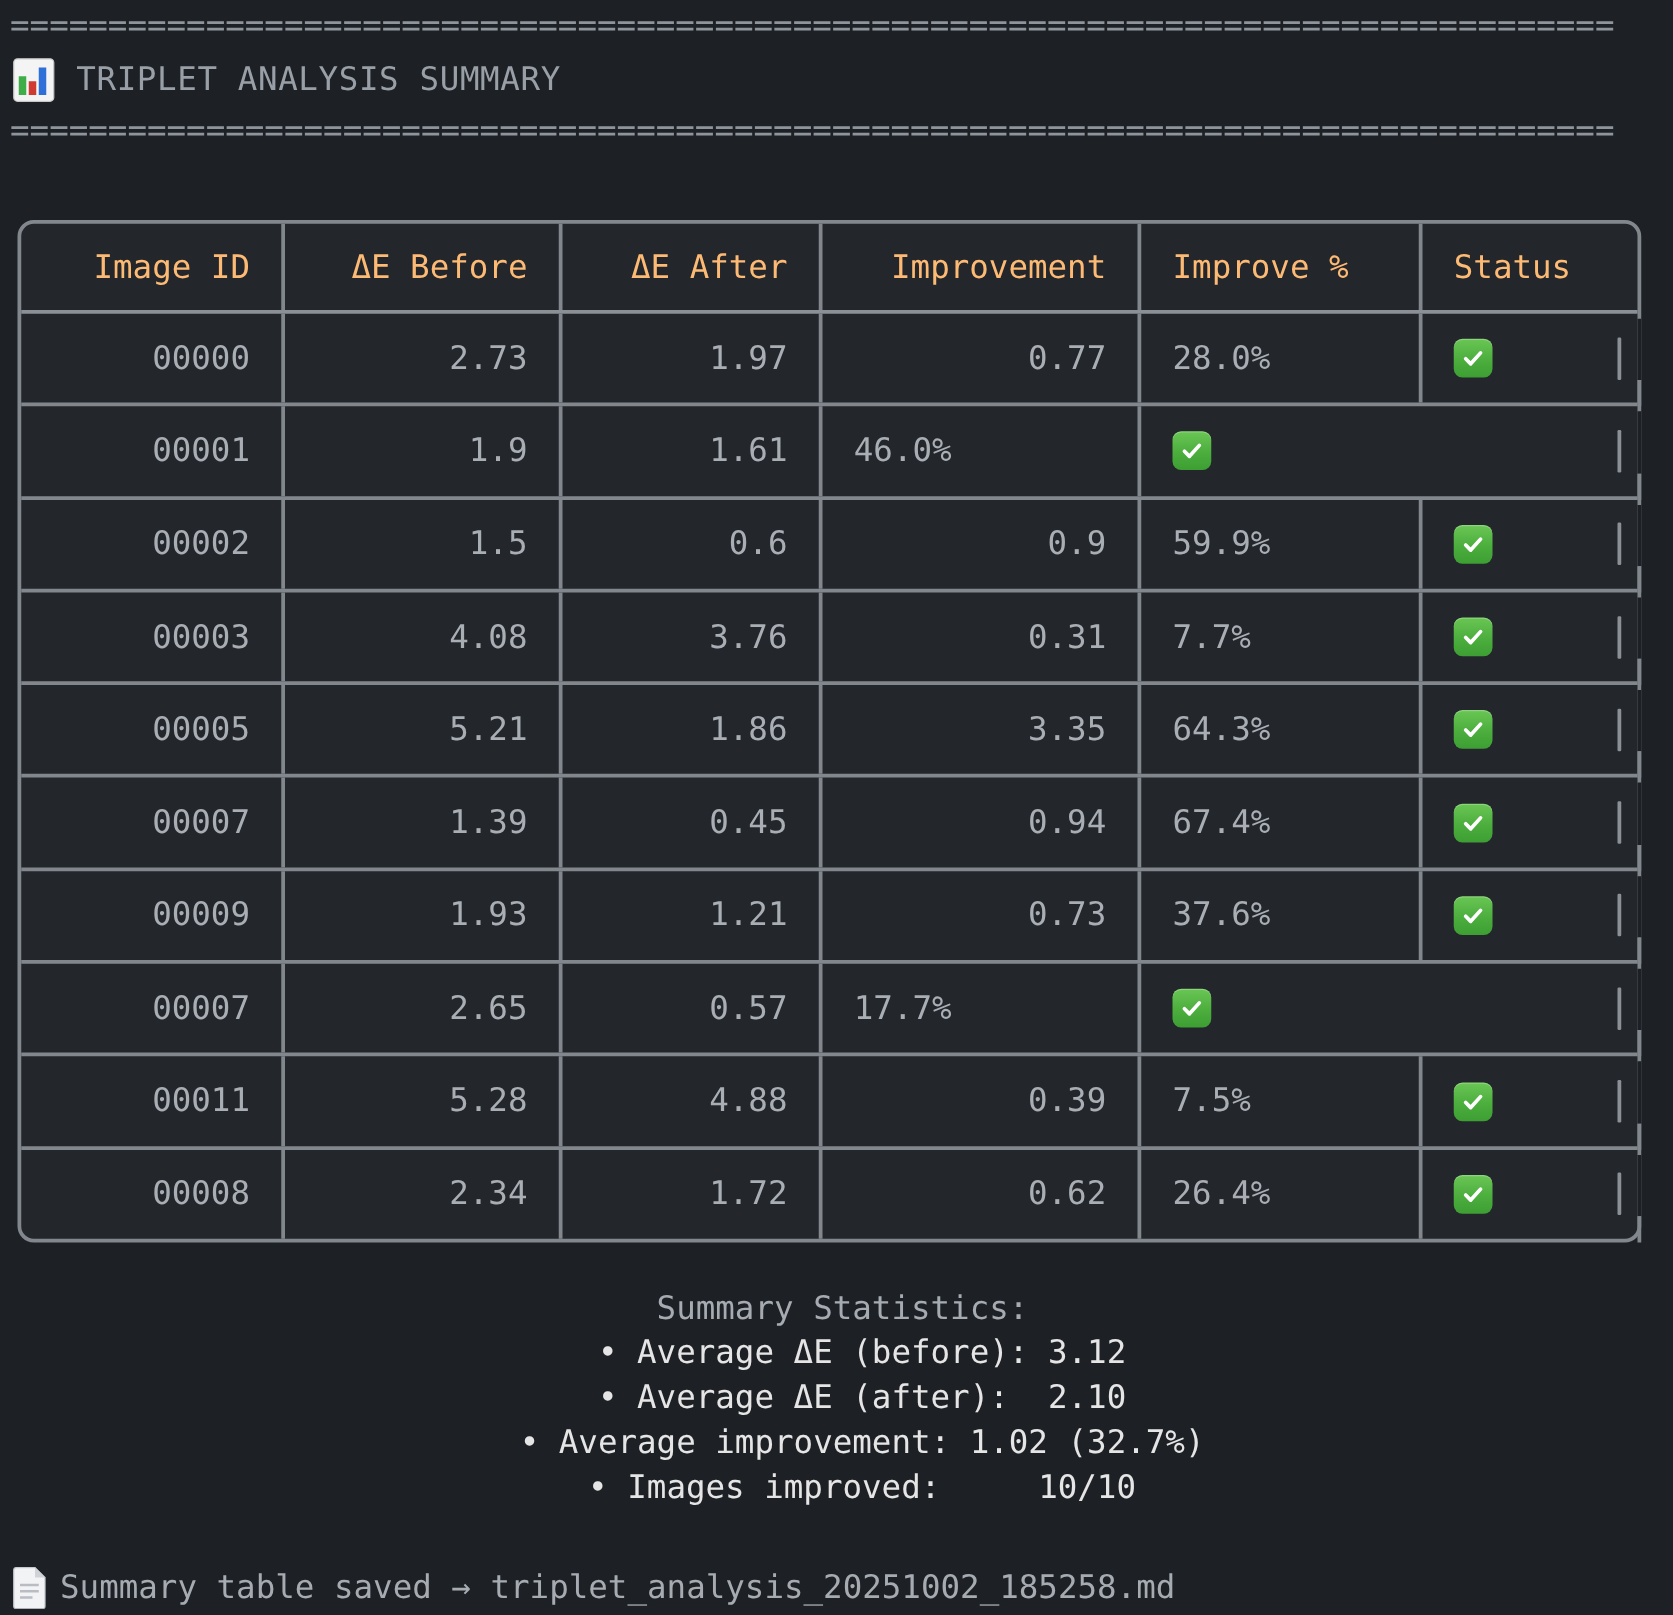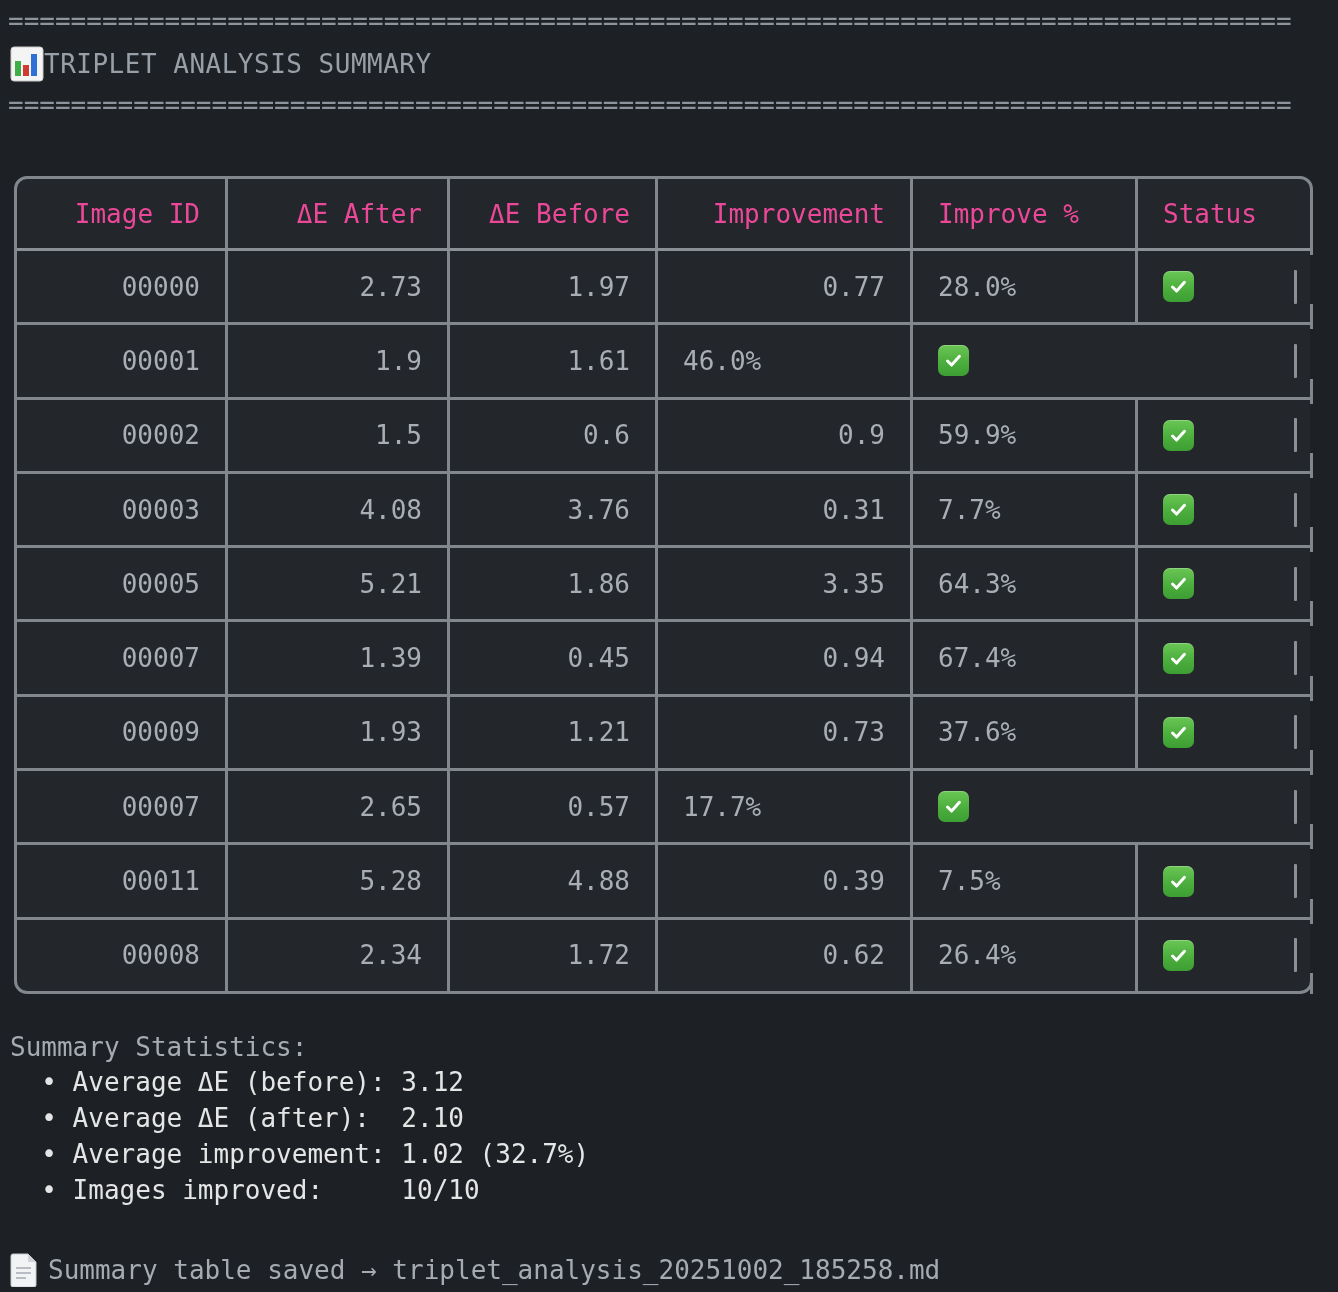--- a/index.html
+++ b/index.html
@@ -7,60 +7,60 @@
     width:1338px;height:1292px;overflow:hidden;position:relative;
     font-family:"DejaVu Sans Mono","Liberation Mono",monospace;
     color:#a9aeb5;font-size:26px;
     -webkit-font-smoothing:antialiased;
   }
   .page{padding:6px 0 0 8px;}
   .sep{
     color:#8e949b;white-space:nowrap;overflow:hidden;width:1286px;
     line-height:30px;letter-spacing:0;font-size:26px;user-select:none;
   }
-  .title-row{display:flex;align-items:center;margin:6px 10px 4px 2px;height:44px;}
+  .title-row{display:flex;align-items:center;gap:17px;margin:6px 10px 4px 2px;height:44px;}
   .title-text{color:#999fa7;letter-spacing:.5px;}
   .icon-box{display:inline-flex;align-items:center;justify-content:center;}
 
   
   .tbl{
     position:relative;width:1299px;margin-top:56px;margin-left:6px;
     background:#23262b;border:3px solid #82878e;border-radius:13px;
     box-sizing:border-box;
   }
   .t-row{display:grid;grid-template-columns:208px 222px 208px 255px 225px auto;position:relative;}
   .t-head{height:69px;border-bottom:3px solid #8b9097;}
   .t-data{height:71.3px;text-align:right;}
   .t-data + .t-data{border-top:3px solid #82878e;}
   .t-cell{
     display:flex;align-items:center;box-sizing:border-box;
     white-space:pre;color:#a9aeb5;
   }
   .t-cell.bl{border-left:3px solid #82878e;}
   .a-right{justify-content:flex-end;padding-right:25px;}
   .a-left{justify-content:flex-start;padding-left:25px;}
-  .t-head .t-cell{color:#ec4899;}
+  .t-head .t-cell{color:#fdba74;}
 
   
   .check{
     width:31px;height:31px;border-radius:7px;
     background:linear-gradient(180deg,#6ac655 0%,#4cae3d 55%,#3d9e33 100%);
     display:inline-flex;align-items:center;justify-content:center;
     box-shadow:inset 0 1px 0 rgba(255,255,255,.25);
   }
   .check svg{width:21px;height:21px;display:block;}
 
   
   .pipe{position:absolute;right:13px;top:50%;transform:translateY(-50%);
         width:3px;height:34px;background:#8b9096;border-radius:1px;}
   .rgap{position:absolute;right:-3px;top:4px;bottom:18px;width:3px;background:#1d2025;}
   .stub{position:absolute;right:-3px;bottom:-3px;width:3px;height:21px;background:#82878e;}
 
   
-  .stats{margin-top:36px;margin-left:2px;}
+  .stats{margin-top:36px;margin-left:2px;text-align:center;}
   .stats-heading{line-height:34px;color:#a6abb2;}
   .stat-line{white-space:pre;line-height:36px;color:#e5e5e5;}
 
   .file-row{display:flex;align-items:center;gap:10px;margin:42px 0 10px 2px;height:40px;color:#a6abb2;}
 </style>
 </head>
 <body>
 
 <div class="page">
 
@@ -76,22 +76,22 @@
       </svg>
     </span>
     <span class="title-text">TRIPLET ANALYSIS SUMMARY</span>
   </div>
 
   <div class="sep">==================================================================================</div>
 
   <div class="tbl">
       <div class="t-row t-head">
         <div class="t-cell a-right">Image ID</div>
+        <div class="t-cell a-right bl">ΔE Before</div>
         <div class="t-cell a-right bl">ΔE After</div>
-        <div class="t-cell a-right bl">ΔE Before</div>
         <div class="t-cell a-right bl">Improvement</div>
         <div class="t-cell a-left bl">Improve %</div>
         <div class="t-cell a-left bl">Status</div>
       </div>
       <div class="t-row t-data">
         <div class="t-cell a-right">00000</div>
         <div class="t-cell a-right bl">2.73</div>
         <div class="t-cell a-right bl">1.97</div>
         <div class="t-cell a-right bl">0.77</div>
         <div class="t-cell a-left bl">28.0%</div>

